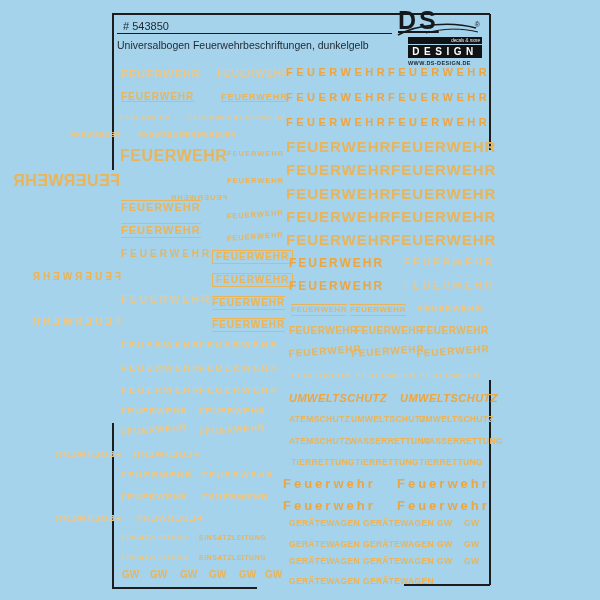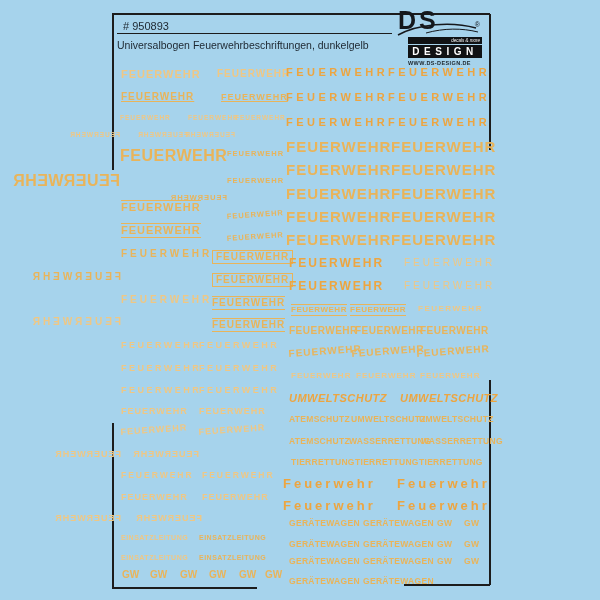--- a/index.html
+++ b/index.html
@@ -52,42 +52,42 @@
   
   .mir{transform:scaleX(-1);}
   .arch{transform:rotate(-4deg);}
   .arch2{transform:rotate(-4deg);}
 
   
   .prodnum{position:absolute;left:123px;top:20px;font-size:11px;color:#1d2730;font-weight:400;}
   .sheettitle{position:absolute;left:117px;top:39px;font-size:10.5px;color:#1d2730;}
   
   .logo{position:absolute;left:396px;top:8px;width:86px;height:58px;}
-  .logo .ds{position:absolute;left:2px;top:-2px;font-size:25px;font-weight:900;letter-spacing:3px;color:var(--ink);}
+  .logo .ds{position:absolute;left:2px;top:-2px;font-size:25px;font-weight:900;letter-spacing:3px;color:var(--ink);text-decoration:underline;}
   .logo .reg{position:absolute;right:2px;top:13px;font-size:7px;color:var(--ink);}
   .logo svg{position:absolute;left:0;top:12px;}
   .logo .bar1{position:absolute;left:12px;top:29px;width:74px;height:7px;background:#101214;color:#fff;
     font-size:4.5px;font-style:italic;text-align:right;line-height:7px;padding-right:2px;box-sizing:border-box;}
   .logo .bar2{position:absolute;left:12px;top:37px;width:74px;height:13px;background:#101214;color:#fff;
     font-size:10px;font-weight:700;letter-spacing:4.5px;text-align:center;line-height:13px;}
   .logo .url{position:absolute;left:12px;top:52px;font-size:5.5px;font-weight:700;letter-spacing:.4px;color:#1b242b;}
 </style>
 </head>
 <body>
 
 <div class="line" style="left:113px;top:13px;width:377px;height:1.5px;"></div>
 <div class="line" style="left:112px;top:13px;width:1.5px;height:157px;"></div>
 <div class="line" style="left:112px;top:423px;width:1.5px;height:165px;"></div>
 <div class="line" style="left:112px;top:587px;width:145px;height:1.5px;"></div>
 <div class="line" style="left:489px;top:14px;width:1.5px;height:136px;"></div>
 <div class="line" style="left:489px;top:380px;width:1.5px;height:205px;"></div>
 <div class="line" style="left:404px;top:584px;width:86px;height:1.5px;"></div>
 <div class="line" style="left:117px;top:33px;width:275px;height:1px;"></div>
 
-<div class="prodnum"># 950893</div>
+<div class="prodnum"># 543850</div>
 <div class="sheettitle">Universalbogen Feuerwehrbeschriftungen, dunkelgelb</div>
 
 <div class="logo">
   <span class="ds">DS</span>
   <span class="reg">®</span>
   <svg width="86" height="18" viewBox="0 0 86 18">
     <path d="M2 15 C 22 4, 55 1, 80 8" fill="none" stroke="#15181c" stroke-width="1.6"></path>
     <path d="M30 13 C 48 8, 66 8, 82 12" fill="none" stroke="#15181c" stroke-width="1"></path>
   </svg>
   <div class="bar1">decals &amp; more</div>

